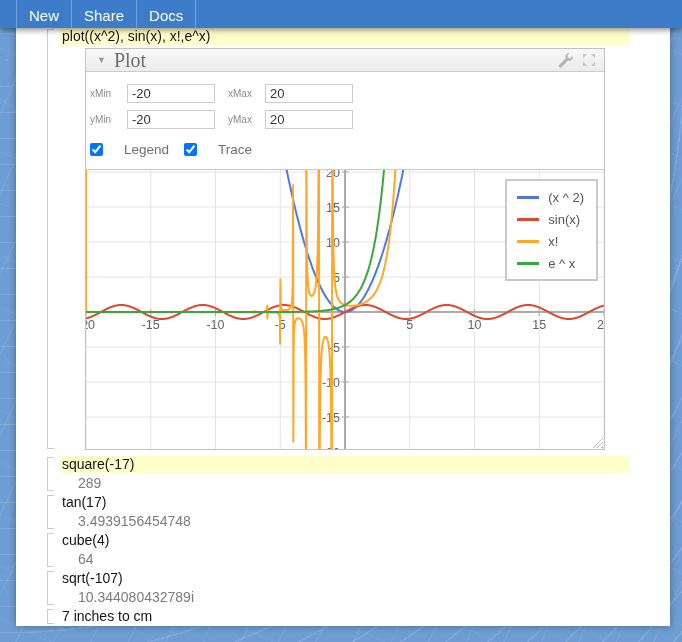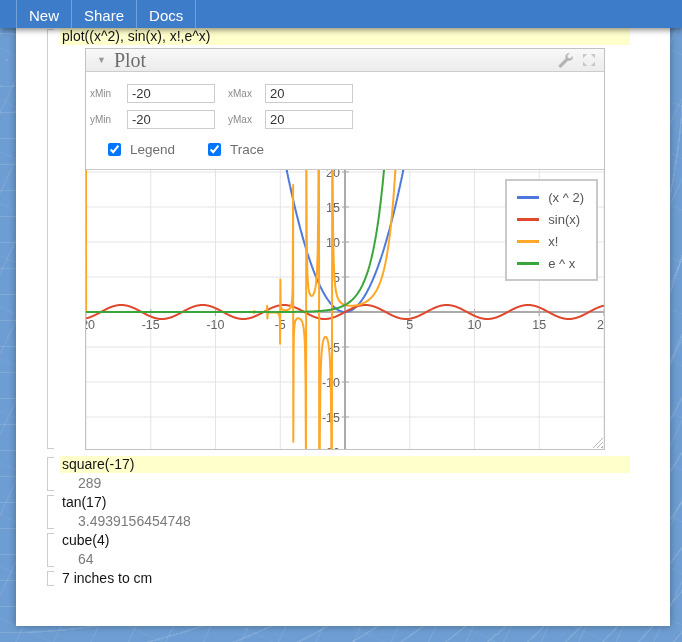--- a/index.html
+++ b/index.html
@@ -39,21 +39,21 @@
   .collapse { color:#9a9a9a; font-size:9px; margin:0 8px 0 3px; cursor:pointer; }
   .panel-title { color:#6e6e6e; font-size:20px;font-family:Liberation Serif, serif; }
   .hspacer { flex:1; }
   .hicon { margin-left:9px; cursor:pointer; display:flex; align-items:center; }
   .controls { padding:12px 0 12px 4px; }
   .ctrl-row { display:flex; align-items:center; margin-bottom:7px; }
   .ctrl-label { width:34px; font-size:10px; color:#8a8a8a; margin-right:3px; }
   input.num { width:88px; height:19px; border:1px solid #ccc; font-size:13px; color:#333;
               padding:1px 4px; margin-right:13px; font-family:inherit; }
   .checks { display:flex; align-items:center; gap:15px; margin-top:13px; font-size:13.5px; color:#6f6f6f; }
-  .checks label { display:flex; align-items:center; gap:9px; cursor:pointer;margin-left:18px; }
+  .checks label { display:flex; align-items:center; gap:21px; cursor:pointer; }
   .checks input { width:13px; height:13px; }
   
   .chart { position:relative; height:280px; border-top:1px solid #c9c9c9; overflow:hidden; background:#fff; }
   #plot-svg { display:block; width:518px; height:280px; }
   #plot-svg text { font-family:"Liberation Sans", sans-serif; }
   .legend { position:absolute; top:9px; right:6px; background:#fff; border:2px solid #c9c9c9;
             padding:5px 12px 5px 10px; }
   .legend-row { display:flex; align-items:center; height:22px; gap:9px; }
   .swatch { width:22px; height:3px; }
   .legend-label { font-size:13px; color:#555; }
@@ -206,20 +206,24 @@
     <div class="cell">
       <div class="input-line">tan(17)</div>
       <div class="result-line">3.4939156454748</div>
     </div>
 
     <div class="cell">
       <div class="input-line">cube(4)</div>
       <div class="result-line">64</div>
     </div>
 
+    <div class="cell">
+      <div class="input-line">sqrt(-107)</div>
+      <div class="result-line">10.344080432789i</div>
+    </div>
 
     <div class="cell">
       <div class="input-line">7 inches to cm</div>
 
     </div>
   </div>
 
 </div>
 
 </body></html>

